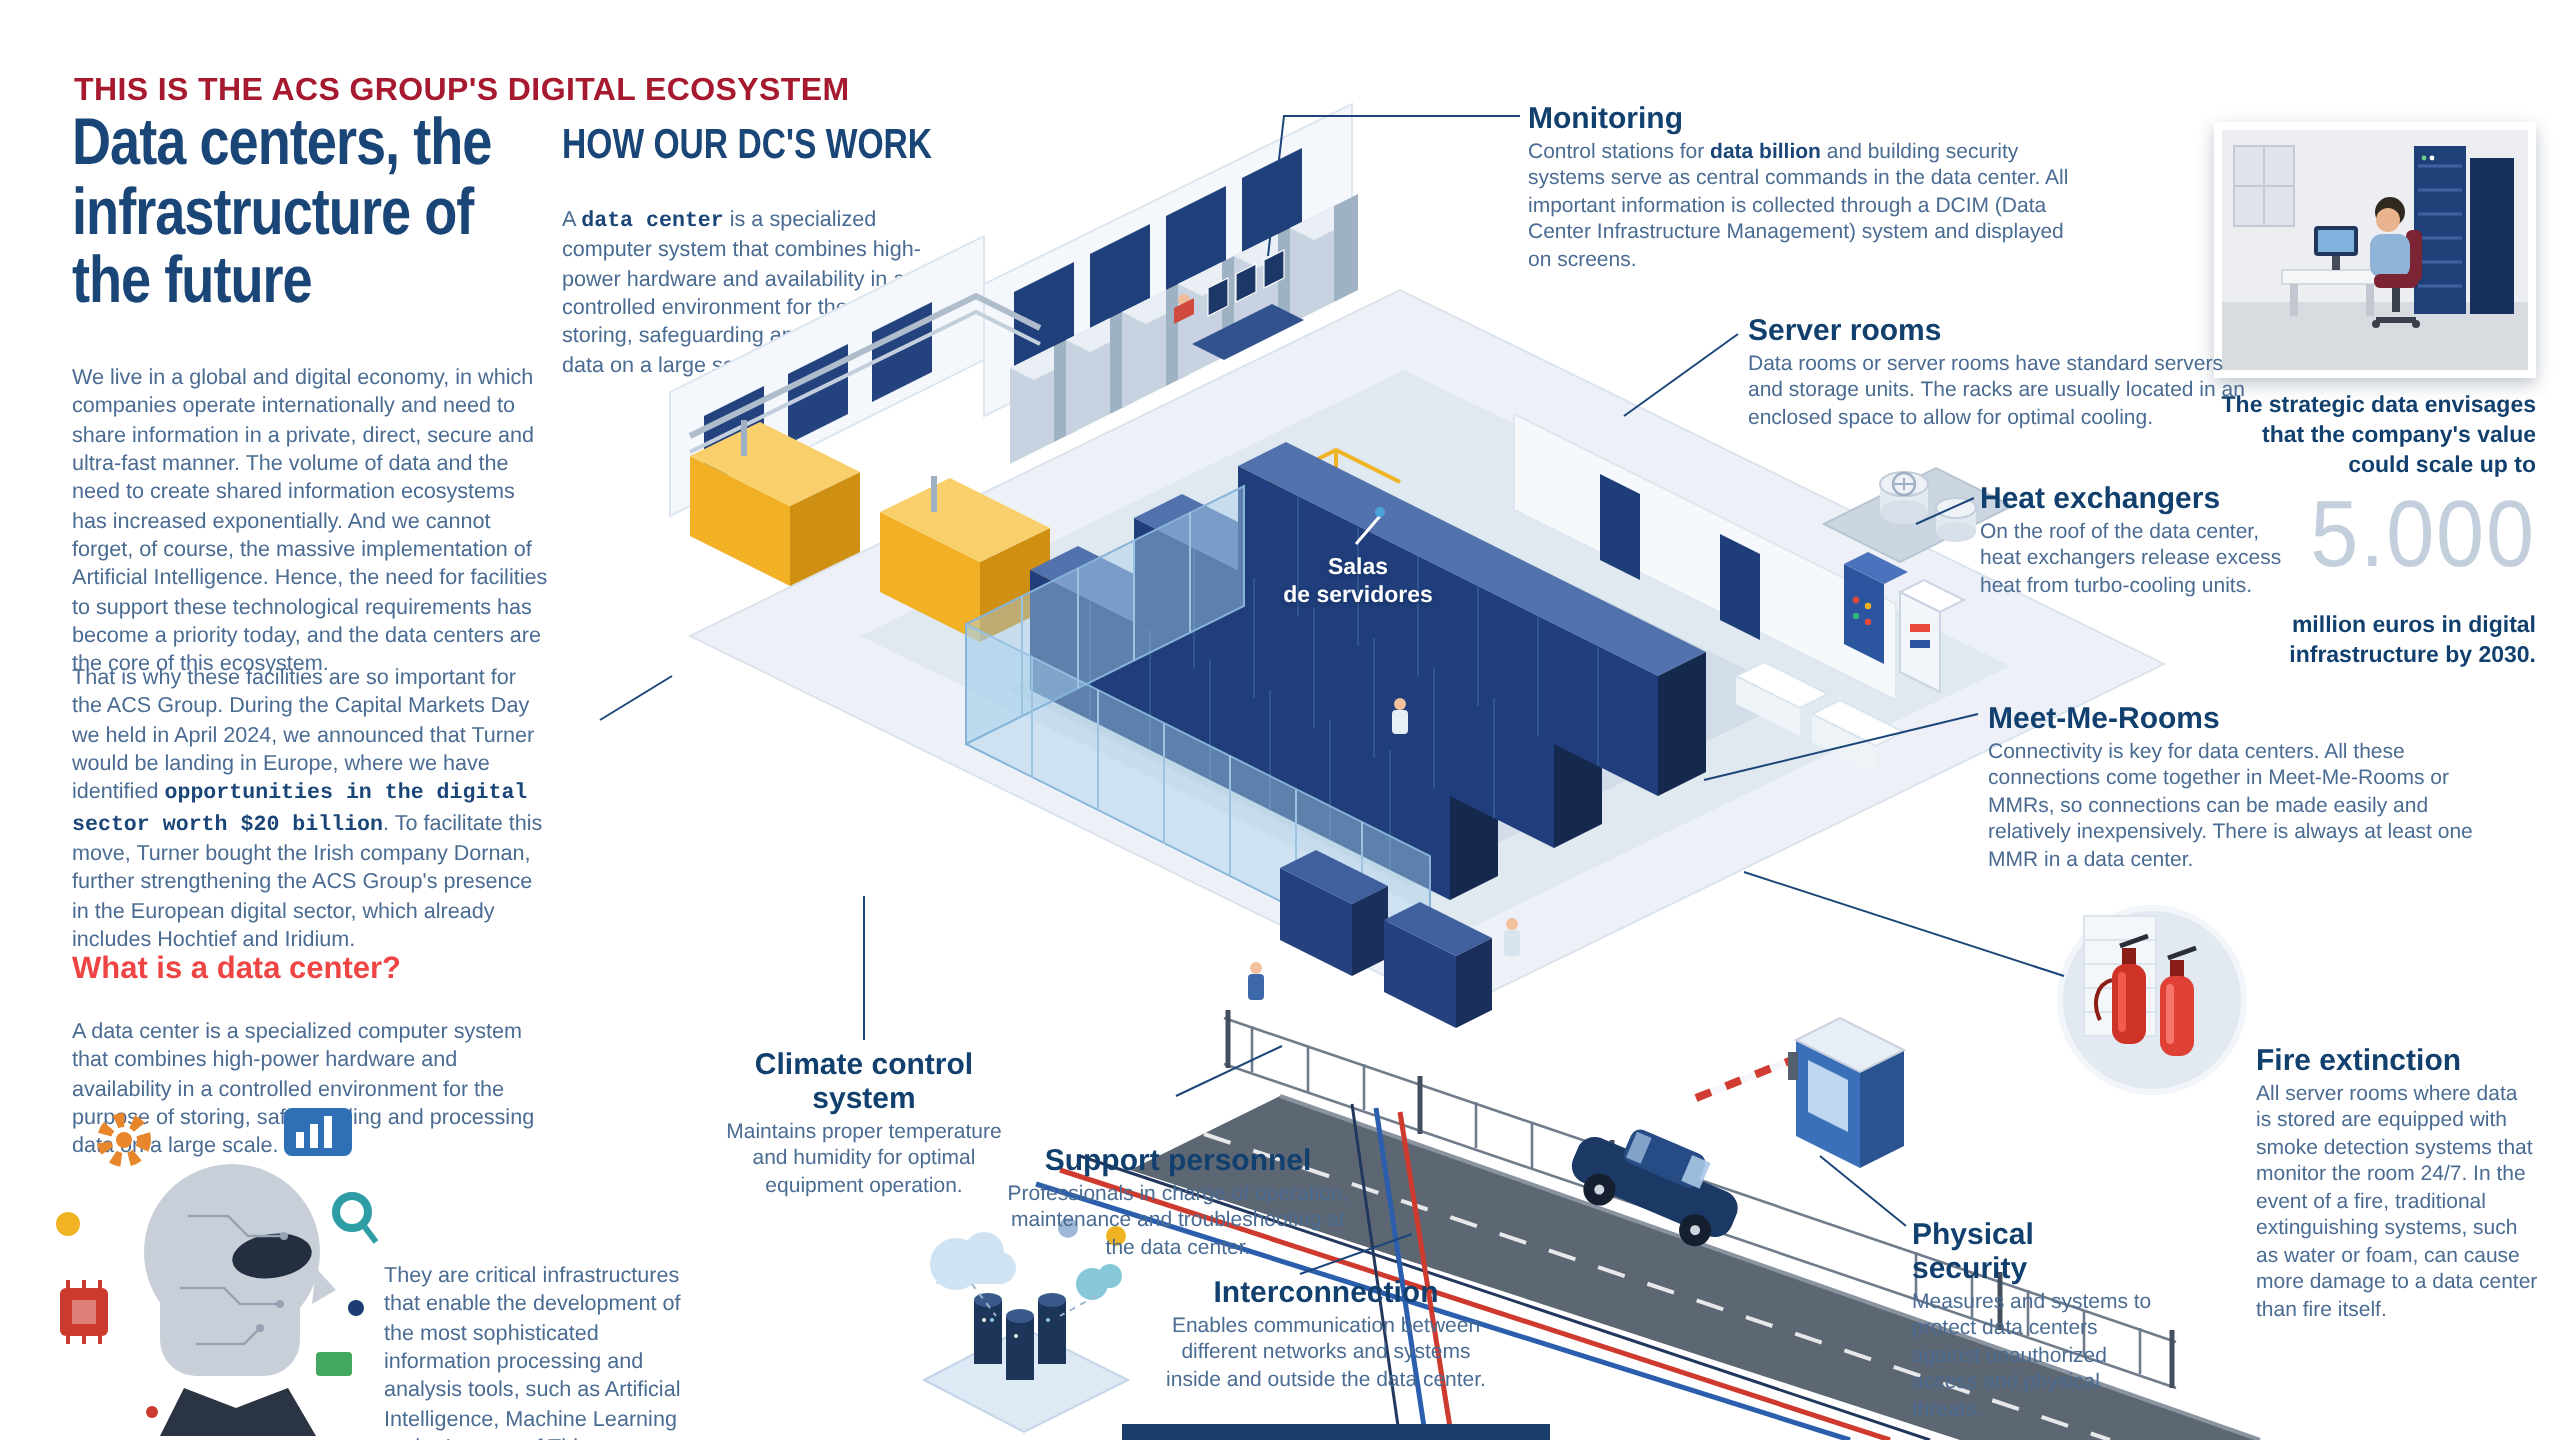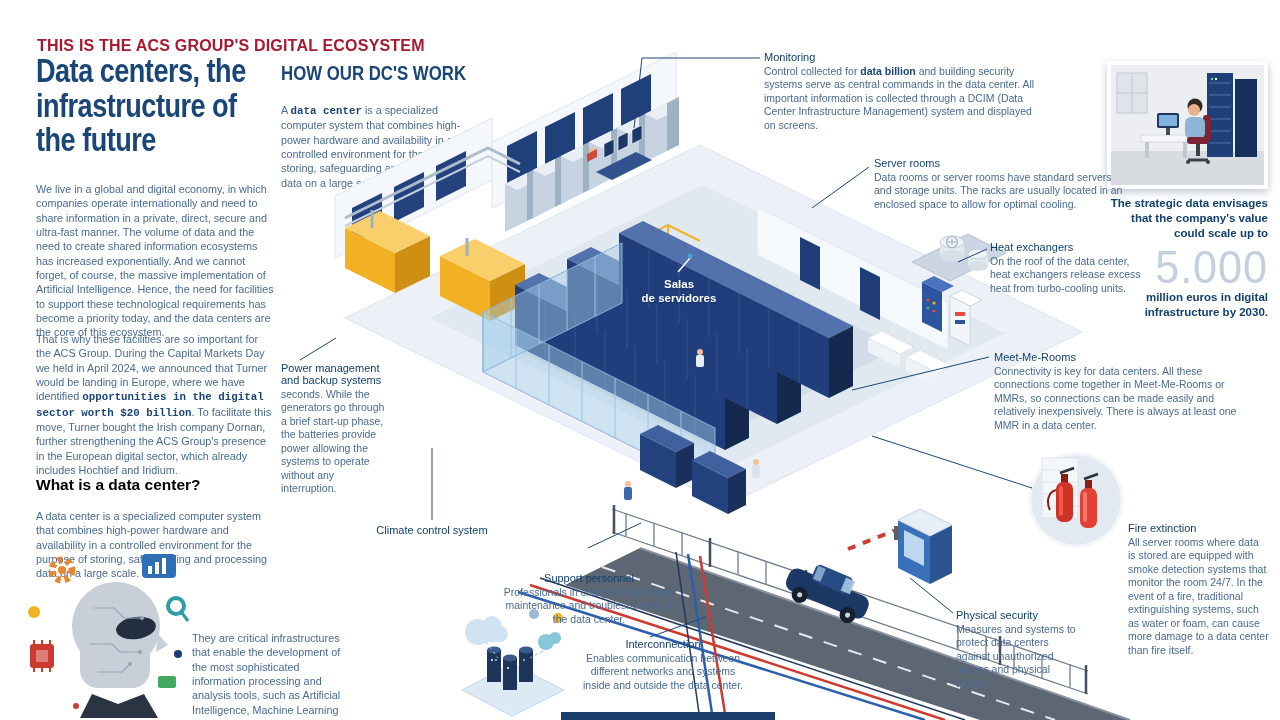--- a/index.html
+++ b/index.html
@@ -7,50 +7,50 @@
         font-family:"Liberation Sans","DejaVu Sans",sans-serif;}
   .abs{position:absolute;}
   
   .eyebrow{left:37px;top:37px;font-size:16px;font-weight:bold;color:#a6192e;letter-spacing:.2px;}
   .main-title{left:36px;top:54px;width:300px;font-size:33px;line-height:1.05;color:#1a4577;
               font-weight:bold;letter-spacing:-.6px;transform:scaleX(.82);transform-origin:left top;}
   .para{font-size:10.8px;line-height:1.33;color:#4a6b92;}
   .para b{color:#1a4577;font-family:Liberation Mono, monospace;}
   .p-intro1{left:36px;top:171px;width:238px;}
   .p-intro2{left:36px;top:321px;width:238px;}
-  .whatis-title{left:36px;top:476px;font-size:15.5px;font-weight:bold;color:#000000;}
+  .whatis-title{left:36px;top:476px;font-size:15.5px;font-weight:bold;color:#ef4444;}
   .p-whatis{left:36px;top:498px;width:242px;}
   .p-whatis2{left:192px;top:620px;width:152px;}
   
   .how-title{left:281px;top:61px;font-size:21px;font-weight:bold;color:#1a4577;
              transform:scaleX(.8);transform-origin:left top;letter-spacing:0;}
   .p-how{left:281px;top:92px;width:200px;}
   
   .callout{z-index:5;}
-  .callout h4{margin:0 0 2px 0;font-size:11px;font-weight:normal;color:#12406e;}
+  .callout h4{margin:0 0 2px 0;font-size:15px;font-weight:bold;color:#12406e;}
   .callout p{margin:0;font-size:10.5px;line-height:1.28;color:#4a6b92;}
   .callout p b{color:#1a4577;}
   .co-monitoring{left:764px;top:51px;width:272px;}
   .co-server{left:874px;top:157px;width:254px;}
   .co-heat{left:990px;top:241px;width:156px;}
   .co-mmr{left:994px;top:351px;width:246px;}
   .co-fire{left:1128px;top:499px;width:141px;margin-top:23px;}
   .co-phys{left:956px;top:609px;width:122px;}
   .co-inter{left:577px;top:638px;width:172px;text-align:center;}
   .co-support{left:498px;top:572px;width:182px;text-align:center;}
   .co-climate{left:360px;top:524px;width:144px;text-align:center;}
   .co-power{left:281px;top:362px;width:110px;}
   
   .photo-card{left:1107px;top:61px;width:161px;height:128px;background:#fff;
               box-shadow:0 3px 8px rgba(30,50,80,.28);padding:4px;box-sizing:border-box;z-index:4;}
   .strategic{left:1100px;top:196px;width:168px;text-align:right;z-index:4;}
   .strategic .lead,.strategic .tail{font-size:11.5px;font-weight:bold;color:#12406e;line-height:1.3;}
   .strategic .figure{font-size:47px;color:#c3cfdd;line-height:1;letter-spacing:1px;
                      transform:scaleX(.92);transform-origin:right top;margin:2px 0 0 0;}
-  .strategic .tail{margin-top:0px;}
+  .strategic .tail{margin-top:16px;}
   
   .salas{left:616px;top:277px;width:126px;text-align:center;color:#fff;font-weight:bold;
          font-size:11.5px;line-height:1.25;text-shadow:0 1px 2px rgba(15,40,80,.55);z-index:4;}
   .bottom-bar{left:561px;top:712px;width:214px;height:8px;background:#1c3e6d;z-index:6;}
   svg{display:block;}
   .scene{left:0;top:0;z-index:1;}
   .side-illus{z-index:3;}
 </style>
 </head>
 <body>
@@ -402,21 +402,21 @@
     <rect x="134" y="128" width="18" height="12" rx="2" fill="#45a860"></rect>
     <circle cx="154" cy="106" r="4" fill="#1e3c74"></circle>
     <circle cx="52" cy="158" r="3" fill="#cb3a2e"></circle>
   </svg>
 
   <div class="abs how-title">HOW OUR DC'S WORK</div>
   <p class="abs para p-how"><span>A </span><b>data center</b><span> is a specialized computer system that combines high-power hardware and availability in a controlled environment for the purpose of storing, safeguarding and processing data on a large scale.</span></p>
 
   <div class="abs callout co-monitoring">
     <h4>Monitoring</h4>
-    <p><span>Control collected for </span><b>data billion</b><span> and building security systems serve as central commands in the data center. All important information is collected through a DCIM (Data Center Infrastructure Management) system and displayed on screens.</span></p>
+    <p><span>Control stations for </span><b>data billion</b><span> and building security systems serve as central commands in the data center. All important information is collected through a DCIM (Data Center Infrastructure Management) system and displayed on screens.</span></p>
   </div>
   <div class="abs callout co-server">
     <h4>Server rooms</h4>
     <p>Data rooms or server rooms have standard servers and storage units. The racks are usually located in an enclosed space to allow for optimal cooling.</p>
   </div>
   <div class="abs callout co-heat">
     <h4>Heat exchangers</h4>
     <p>On the roof of the data center, heat exchangers release excess heat from turbo-cooling units.</p>
   </div>
   <div class="abs callout co-mmr">
@@ -434,24 +434,21 @@
   <div class="abs callout co-inter">
     <h4>Interconnection</h4>
     <p>Enables communication between different networks and systems inside and outside the data center.</p>
   </div>
   <div class="abs callout co-support">
     <h4>Support personnel</h4>
     <p>Professionals in charge of operation, maintenance and troubleshooting at the data center.</p>
   </div>
   <div class="abs callout co-climate">
     <h4>Climate control system</h4>
-  </div>
-  <div class="abs callout co-power">
-    <h4>Power management and backup systems</h4>
-    <p>seconds. While the generators go through a brief start-up phase, the batteries provide power allowing the systems to operate without any interruption.</p>
+    <p>Maintains proper temperature and humidity for optimal equipment operation.</p>
   </div>
 
   <div class="abs salas">
     <div>Salas</div>
     <div>de servidores</div>
   </div>
 
   <svg class="abs side-illus" style="left:450px;top:598px;" width="125" height="122" viewBox="0 0 125 122">
     <polygon points="12,92 62,66 114,92 62,118" fill="#dde9f4" stroke="#c3d5e7"></polygon>
     <g>

